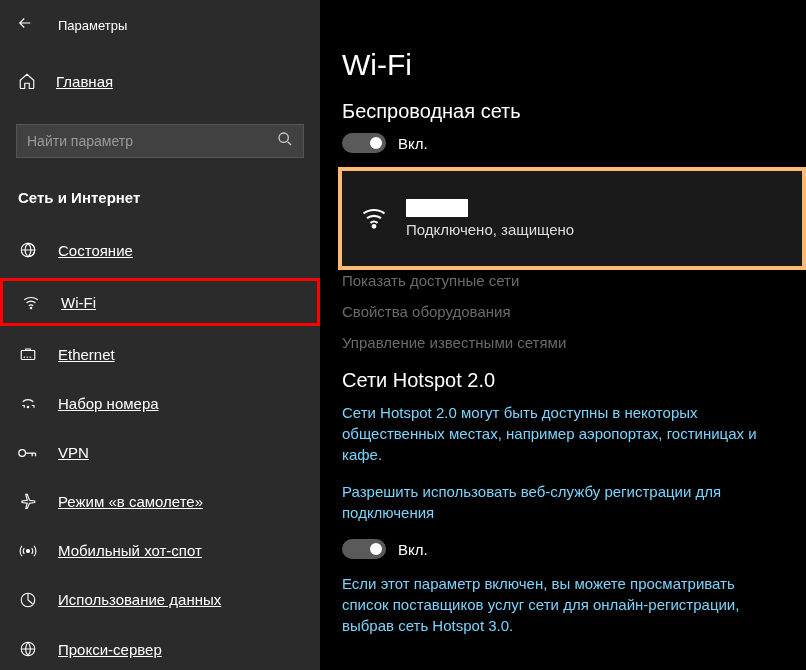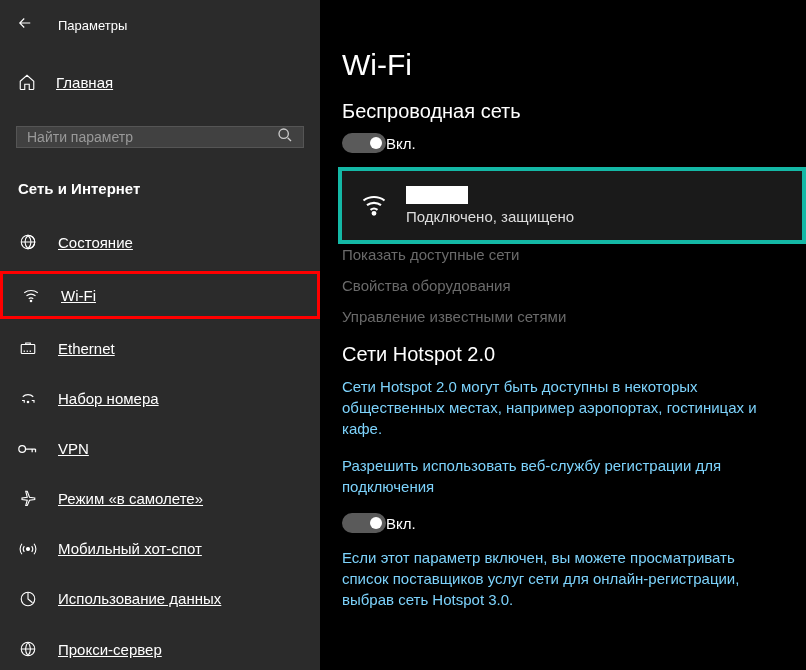--- a/index.html
+++ b/index.html
@@ -43,21 +43,21 @@
     }
     .home-icon svg, .sidebar-icon svg { display: block; }
     .home-label, .sidebar-label {
       font-size: 15px;
       text-decoration: underline;
     }
     .search-box {
       margin: 12px 16px 16px;
       background: #414141;
       border: 1px solid #555;
-      height: 22px;
+      height: 34px;
       display: flex;
       align-items: center;
       padding: 0 10px;
     }
     .search-input {
       flex: 1;
       background: transparent;
       border: none;
       outline: none;
       color: #ccc;
@@ -99,20 +99,21 @@
       margin-bottom: 18px;
     }
     .section-heading {
       font-size: 20px;
       font-weight: 400;
       margin-bottom: 10px;
     }
     .toggle-row {
       display: flex;
       align-items: center;
+      gap: 12px;
       margin-bottom: 14px;
     }
     .toggle {
       width: 44px;
       height: 20px;
       background: #5a5a5a;
       border-radius: 10px;
       position: relative;
       cursor: pointer;
     }
@@ -122,26 +123,26 @@
       width: 12px;
       height: 12px;
       background: #fff;
       border-radius: 50%;
       top: 4px;
       right: 4px;
     }
     .toggle-label { font-size: 15px; }
     .network-card {
       background: #1a1a1a;
-      padding: 15px 18px;
+      padding: 28px 18px;
       display: flex;
       align-items: center;
       gap: 18px;
       cursor: pointer;
-      border: 4px solid #14b8a6;
+      border: 4px solid #fdba74;
       margin-right: -22px;
       margin-left: -4px;
     }
     .wifi-signal-icon { flex-shrink: 0; }
     .network-info { display: flex; flex-direction: column; gap: 4px;}
     .network-name {
       background: #fff;
       color: #fff;
       width: 62px;
       height: 18px;

